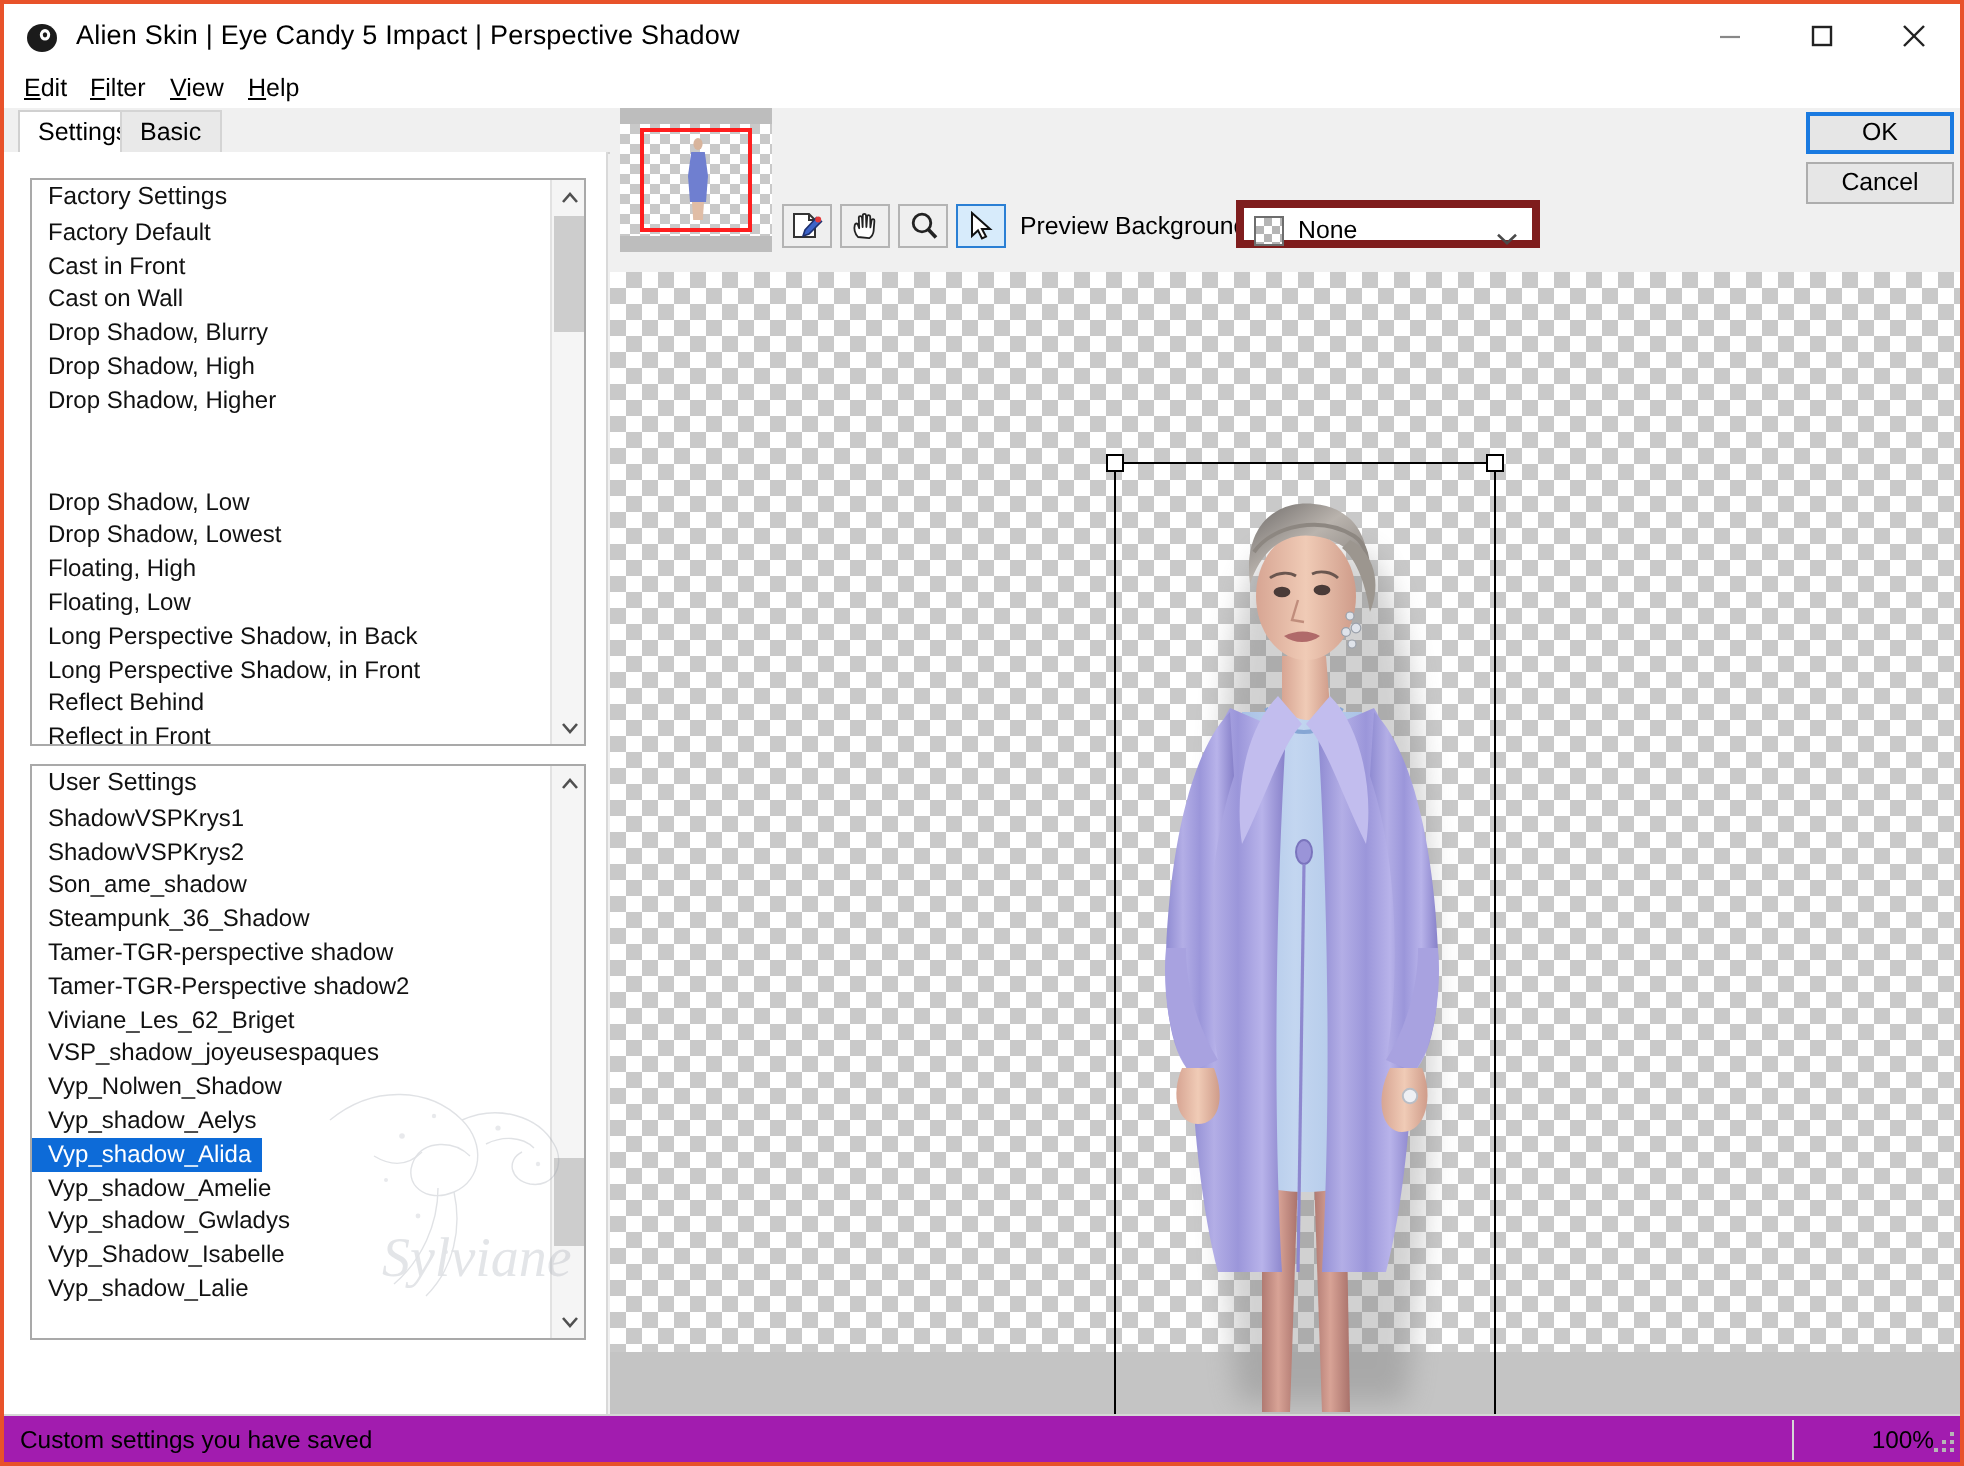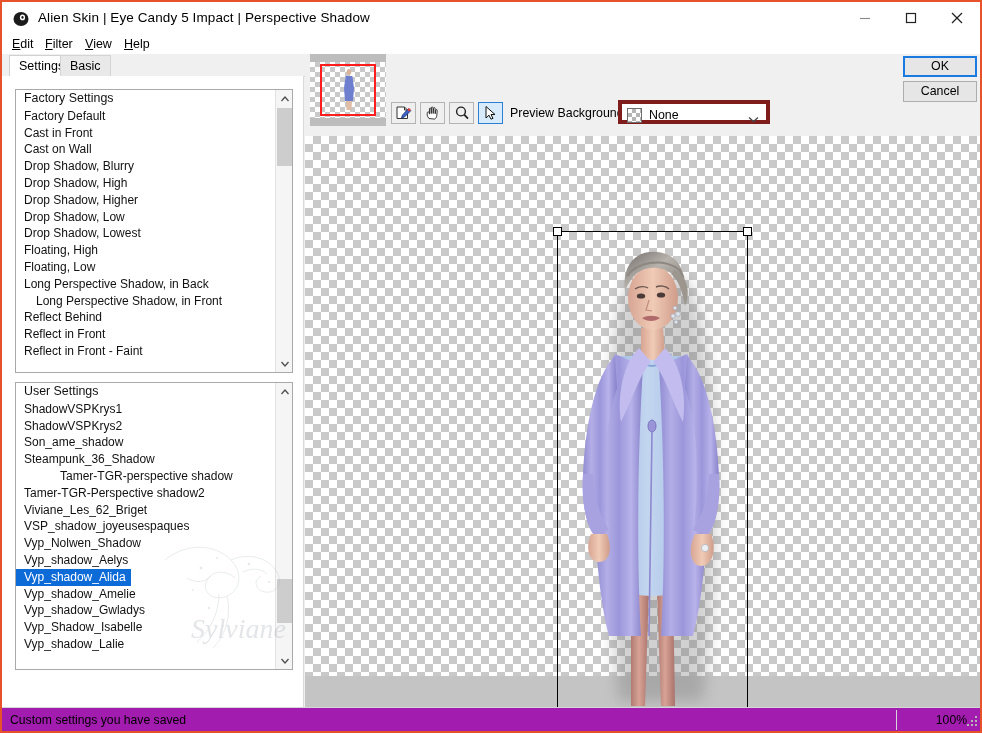--- a/index.html
+++ b/index.html
@@ -248,36 +248,36 @@
           </div>
           <div style="height: 16.8px;">
             <div class="list-row">Drop Shadow, Blurry</div>
           </div>
           <div style="height: 16.8px;">
             <div class="list-row">Drop Shadow, High</div>
           </div>
           <div style="height: 16.8px;">
             <div class="list-row">Drop Shadow, Higher</div>
           </div>
-          <div style="height: 16.8px;">
+          <div style="height: 16.8px; margin-top: 34px;">
             <div class="list-row">Drop Shadow, Low</div>
           </div>
           <div style="height: 16.8px;">
             <div class="list-row">Drop Shadow, Lowest</div>
           </div>
           <div style="height: 16.8px;">
             <div class="list-row">Floating, High</div>
           </div>
           <div style="height: 16.8px;">
             <div class="list-row">Floating, Low</div>
           </div>
           <div style="height: 16.8px;">
             <div class="list-row">Long Perspective Shadow, in Back</div>
           </div>
-          <div style="height: 16.8px; margin-left: 12px;">
+          <div style="height: 16.8px;">
             <div class="list-row">Long Perspective Shadow, in Front</div>
           </div>
           <div style="height: 16.8px;">
             <div class="list-row">Reflect Behind</div>
           </div>
           <div style="height: 16.8px;">
             <div class="list-row">Reflect in Front</div>
           </div>
           <div style="height: 16.8px;">
             <div class="list-row">Reflect in Front - Faint</div>
@@ -306,21 +306,21 @@
           </div>
           <div style="height: 16.8px;">
             <div class="list-row">ShadowVSPKrys2</div>
           </div>
           <div style="height: 16.8px;">
             <div class="list-row">Son_ame_shadow</div>
           </div>
           <div style="height: 16.8px;">
             <div class="list-row">Steampunk_36_Shadow</div>
           </div>
-          <div style="height: 16.8px; margin-left: 36px;">
+          <div style="height: 16.8px;">
             <div class="list-row">Tamer-TGR-perspective shadow</div>
           </div>
           <div style="height: 16.8px;">
             <div class="list-row">Tamer-TGR-Perspective shadow2</div>
           </div>
           <div style="height: 16.8px;">
             <div class="list-row">Viviane_Les_62_Briget</div>
           </div>
           <div style="height: 16.8px;">
             <div class="list-row">VSP_shadow_joyeusespaques</div>

